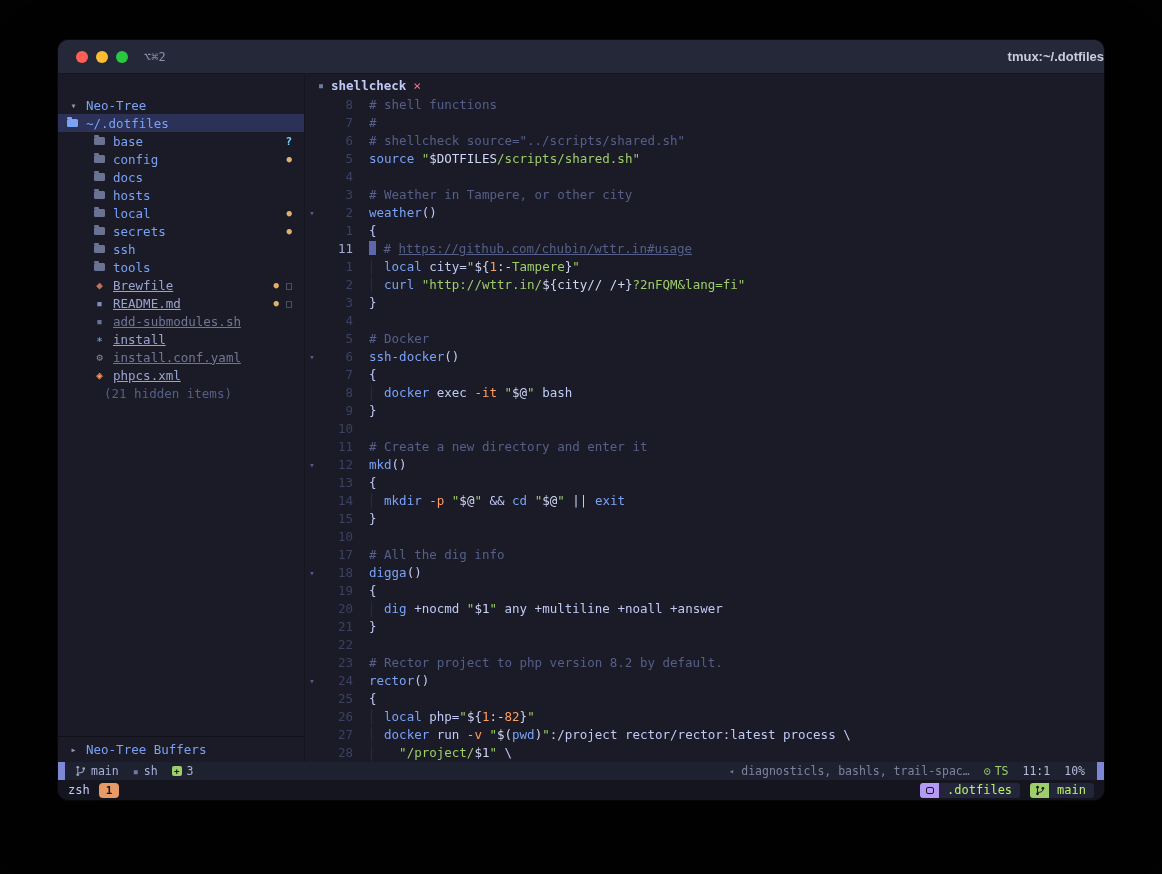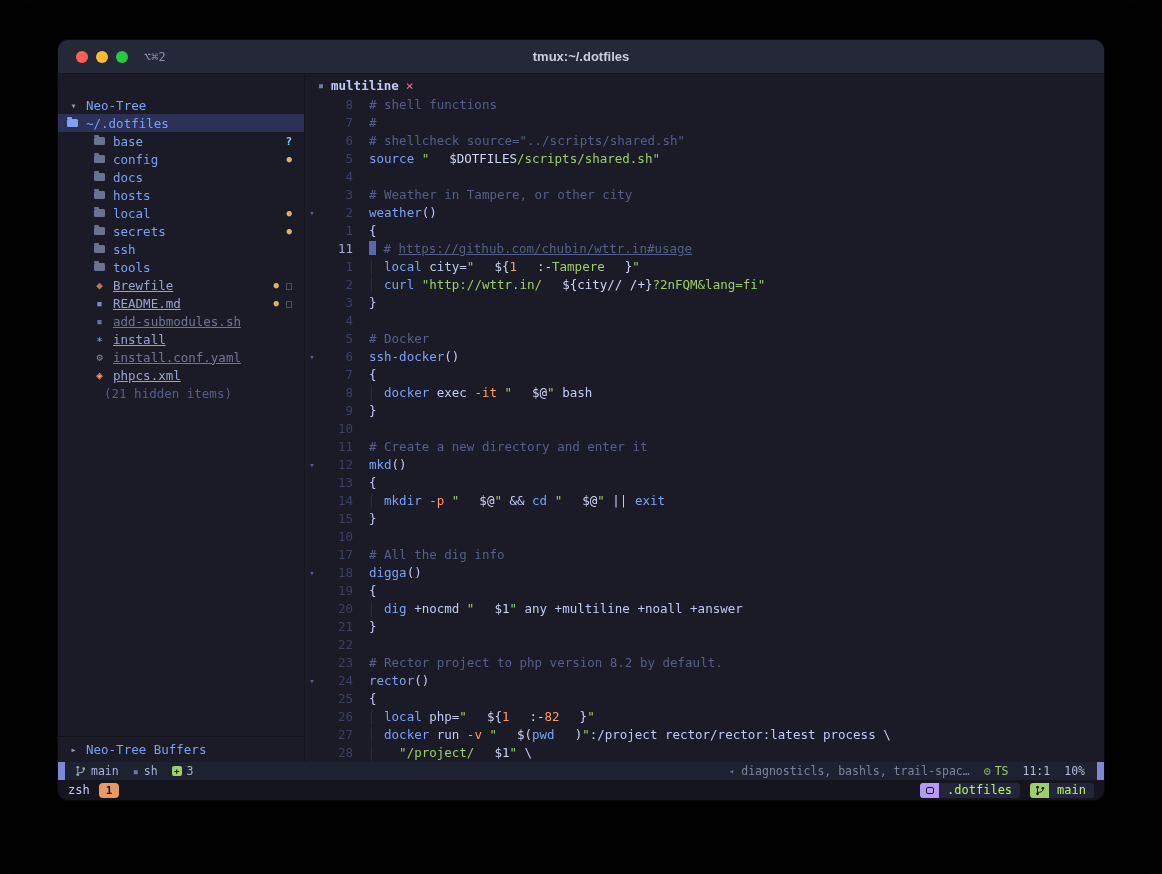--- a/index.html
+++ b/index.html
@@ -13,21 +13,21 @@
 
   
   .titlebar { height:34px; flex:0 0 34px; background:var(--titlebar,#252839);
     border-bottom:1px solid #15161f; display:flex; align-items:center; position:relative; }
   .lights { display:flex; gap:8px; padding-left:18px; }
   .light { width:12px; height:12px; border-radius:50%; }
   .light.r { background:var(--trafficRed,#ff5f57); }
   .light.y { background:var(--trafficYellow,#febc2e); }
   .light.g { background:var(--trafficGreen,#28c840); }
   .shortcut { margin-left:16px; color:#8b90a8; font:12px "DejaVu Sans Mono",monospace; }
-  .wtitle { position:absolute; left:0; right:0; text-align:center; pointer-events:none;
+  .wtitle { position:absolute; left:0; right:0; text-align:right; pointer-events:none;
     color:#c9cede; font:600 13px "Liberation Sans",sans-serif; }
 
   
   .main { flex:1; display:flex; min-height:0; }
 
   .sidebar { width:247px; flex:0 0 247px; display:flex; flex-direction:column;
     border-right:1px solid #14151f; font-size:12.5px; }
   .tree { flex:1; padding-top:22px; overflow:hidden; }
   .tree-row { height:18px; display:flex; align-items:center; position:relative;
     padding-left:36px; white-space:nowrap; }
@@ -68,21 +68,21 @@
   .lnum { width:34px; flex:0 0 34px; text-align:right; color:var(--gutter,#3b4261); }
   .lnum.active { color:var(--gutterActive,#a3aed2); }
   .ltext { margin-left:16px; position:relative; white-space:pre; }
   .ltext.g::before { content:""; position:absolute; left:2px; top:1px; bottom:1px;
     border-left:1px solid var(--guide,#262a40); }
   .cursor { display:inline-block; width:7px; height:14px; background:var(--cursor,#5d67b0);
     vertical-align:-2px; }
   .tk-cm { color:var(--comment,#565f89); }
   .tk-ul { color:var(--comment,#565f89); text-decoration:underline; }
   .tk-fg { color:var(--fg,#c0caf5); }
-  .tk-wh { color:#ced6f3;margin-left:20px; }
+  .tk-wh { color:#ced6f3; }
   .tk-bl { color:var(--blue,#7aa2f7); }
   .tk-gr { color:var(--green,#9ece6a); }
   .tk-or { color:var(--orange,#ff9e64); }
 
   
   .statusline { height:18px; flex:0 0 18px; background:var(--statusBg,#1e2130);
     display:flex; align-items:center; font-size:11.5px; color:var(--dimFg,#a9b1d6); }
   .cap { width:7px; align-self:stretch; background:var(--cap,#7e86d6); }
   .sl-item { display:inline-flex; align-items:center; gap:5px; margin-left:14px; }
   .sl-item.branch { margin-left:10px; }
@@ -222,21 +222,21 @@
         </div>
       <div class="buffers">
         <span class="chev">▸</span>
         <span class="lab">Neo-Tree Buffers</span>
       </div>
     </div>
 
     <div class="editor">
       <div class="tabline">
         <span class="tab-icon">▪</span>
-        <span class="tab-label">multiline</span>
+        <span class="tab-label">shellcheck</span>
         <span class="tab-close">×</span>
       </div>
       <div class="code" id="code">
           <div class="code-row"><span class="fold"></span><span class="lnum">8</span><span class="ltext"><span class="tk-cm"># shell functions</span></span></div>
           <div class="code-row"><span class="fold"></span><span class="lnum">7</span><span class="ltext"><span class="tk-cm">#</span></span></div>
           <div class="code-row"><span class="fold"></span><span class="lnum">6</span><span class="ltext"><span class="tk-cm"># shellcheck source="../scripts/shared.sh"</span></span></div>
           <div class="code-row"><span class="fold"></span><span class="lnum">5</span><span class="ltext"><span class="tk-bl">source</span><span class="tk-fg"> </span><span class="tk-gr">"</span><span class="tk-wh">$DOTFILES</span><span class="tk-gr">/scripts/shared.sh"</span></span></div>
           <div class="code-row"><span class="fold"></span><span class="lnum">4</span><span class="ltext"></span></div>
           <div class="code-row"><span class="fold"></span><span class="lnum">3</span><span class="ltext"><span class="tk-cm"># Weather in Tampere, or other city</span></span></div>
           <div class="code-row"><span class="fold">▾</span><span class="lnum">2</span><span class="ltext"><span class="tk-bl">weather</span><span class="tk-fg">()</span></span></div>

